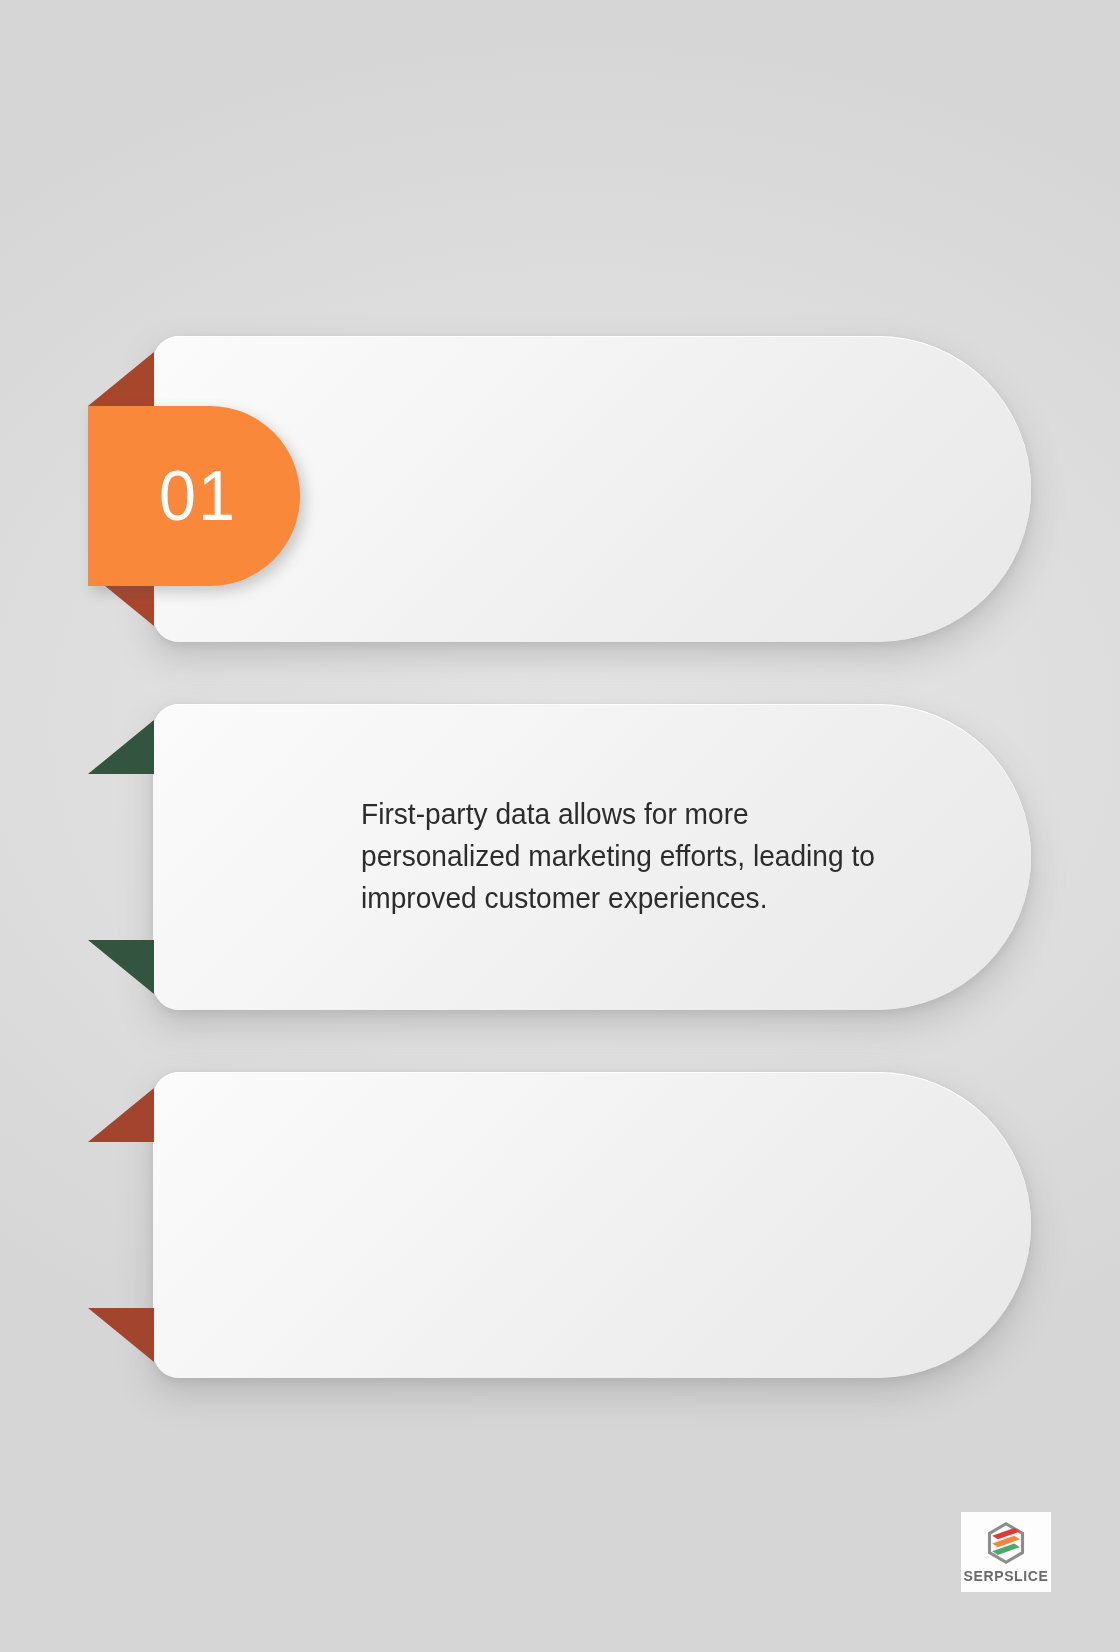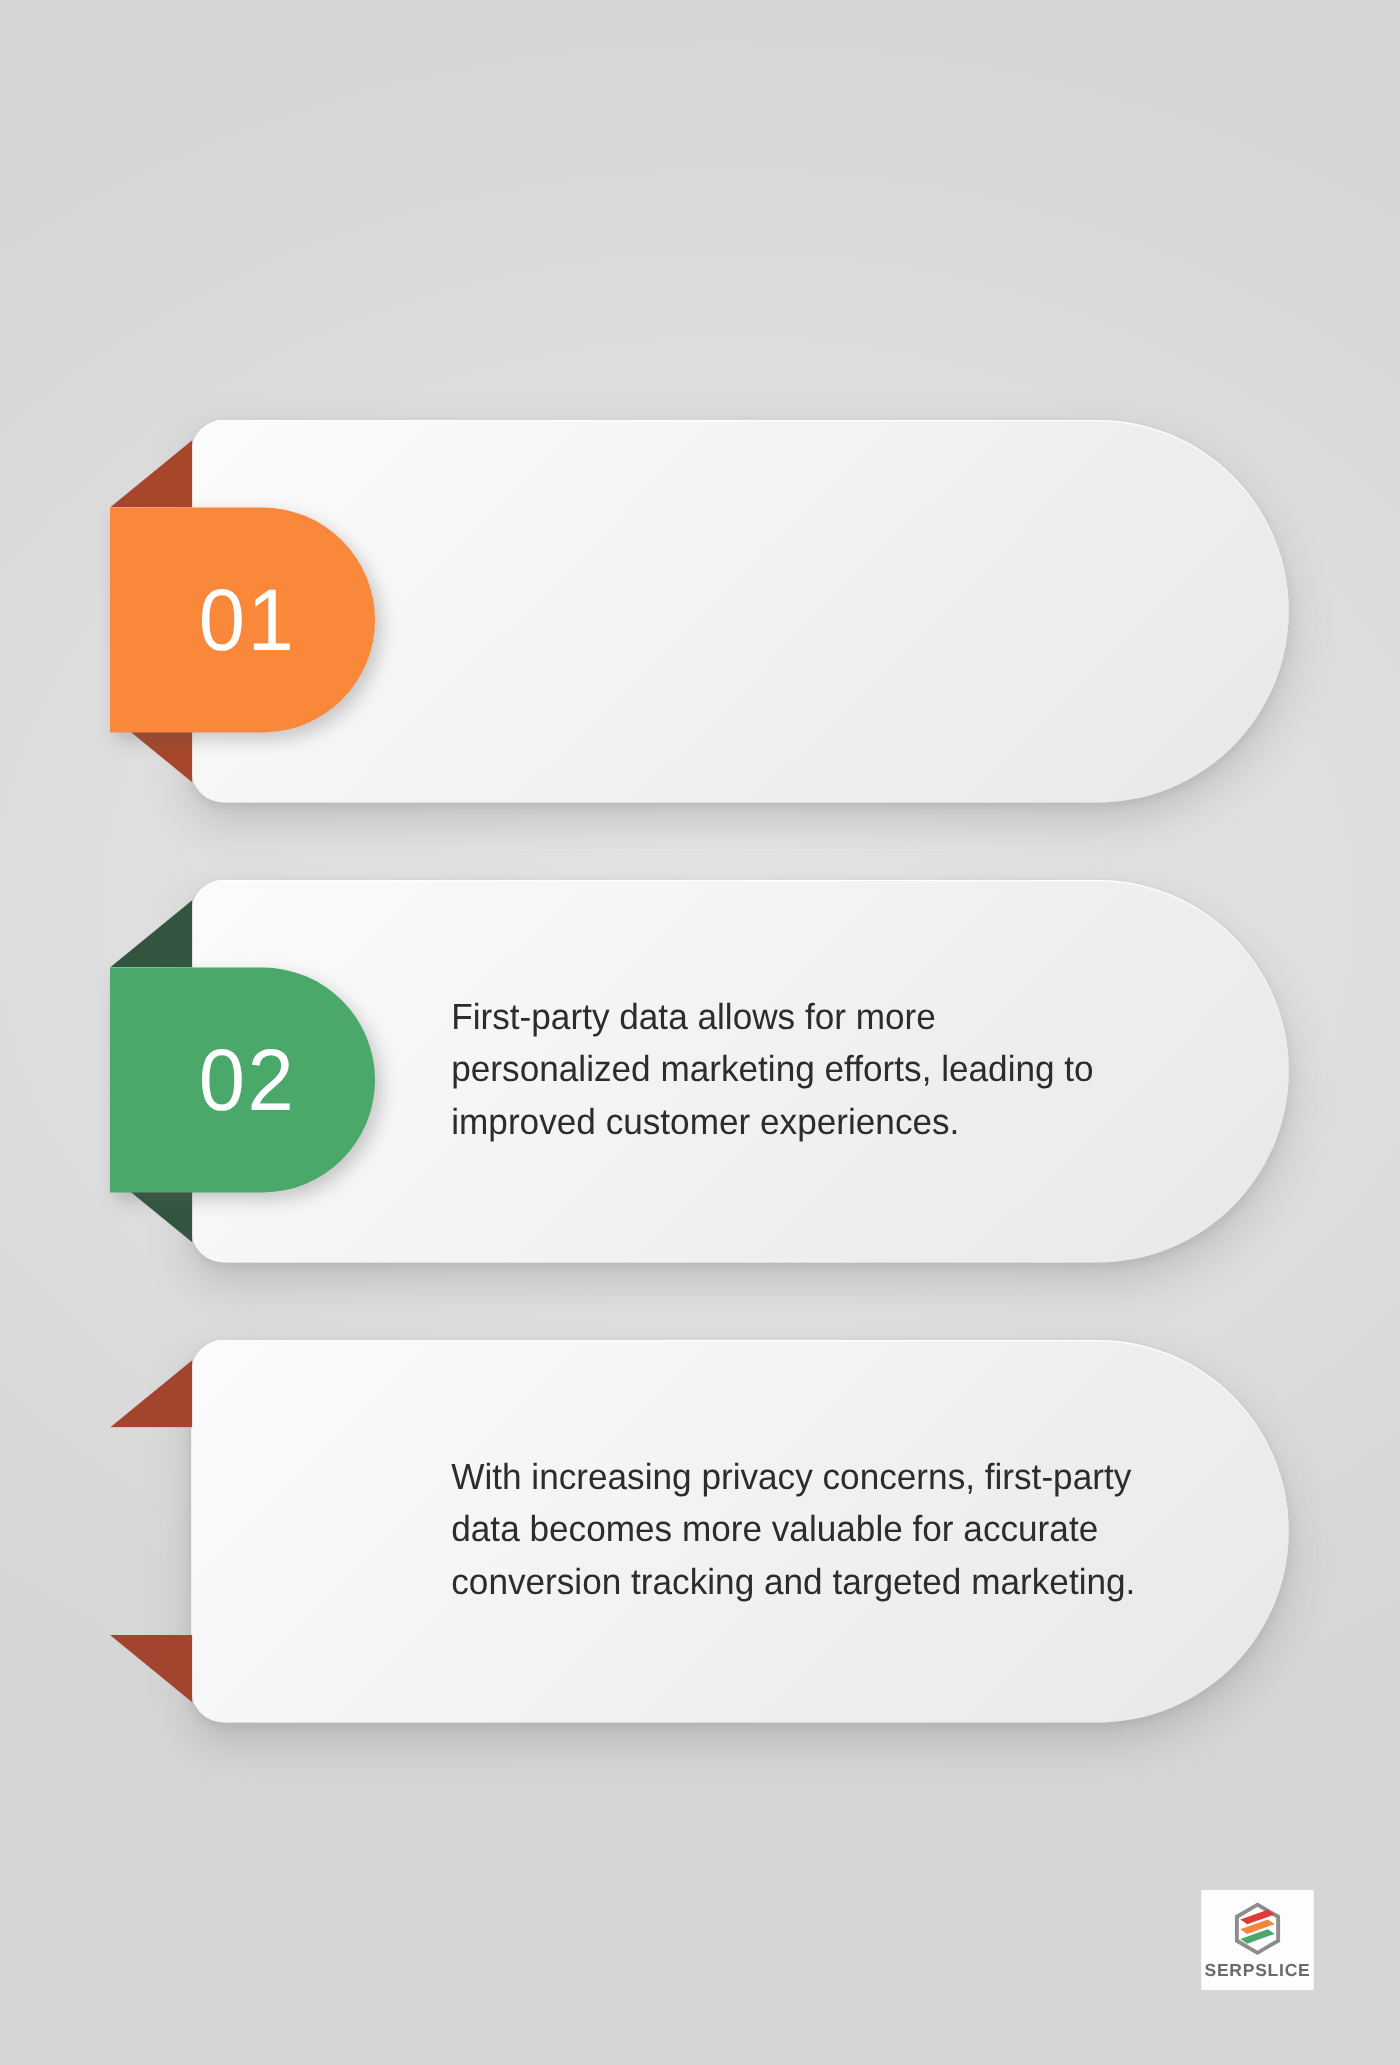--- a/index.html
+++ b/index.html
@@ -177,35 +177,29 @@
       <div class="fold fold-bottom" style="background: rgb(168, 70, 44);"></div>
       <div class="badge" style="background: rgb(249, 136, 58);">
         <span class="badge-num">01</span>
       </div>
     </div>
 
     <div class="card-row">
       <div class="panel"></div>
       <div class="fold fold-top" style="background: rgb(51, 85, 63);"></div>
       <div class="fold fold-bottom" style="background: rgb(51, 85, 63);"></div>
-      <div class="badge" style="background: rgb(74, 168, 107);">
-        <span class="badge-num">02</span>
-      </div>
       <div class="copy">
         <p>First-party data allows for more personalized marketing efforts, leading to improved customer experiences.</p>
       </div>
     </div>
 
     <div class="card-row">
       <div class="panel"></div>
       <div class="fold fold-top" style="background: rgb(163, 68, 47);"></div>
       <div class="fold fold-bottom" style="background: rgb(163, 68, 47);"></div>
-      <div class="copy">
-        <p>With increasing privacy concerns, first-party data becomes more valuable for accurate conversion tracking and targeted marketing.</p>
-      </div>
     </div>
 
   </div>
 
   <div class="logo-box">
     <svg class="logo-mark" viewBox="0 0 48 48">
       <polygon class="hex-outline" points="24,3 42,13.5 42,34.5 24,45 6,34.5 6,13.5" fill="none" stroke="#8d8d8d" stroke-width="3.4"></polygon>
       <polygon class="slice slice-0" points="9,16 33,7.5 39,11.5 15,20" fill="#e03a35"></polygon>
       <polygon class="slice slice-1" points="9,24.5 33,16 39,20 15,28.5" fill="#f4853c"></polygon>
       <polygon class="slice slice-2" points="9,33 33,24.5 39,28.5 15,37" fill="#4aa86b"></polygon>

